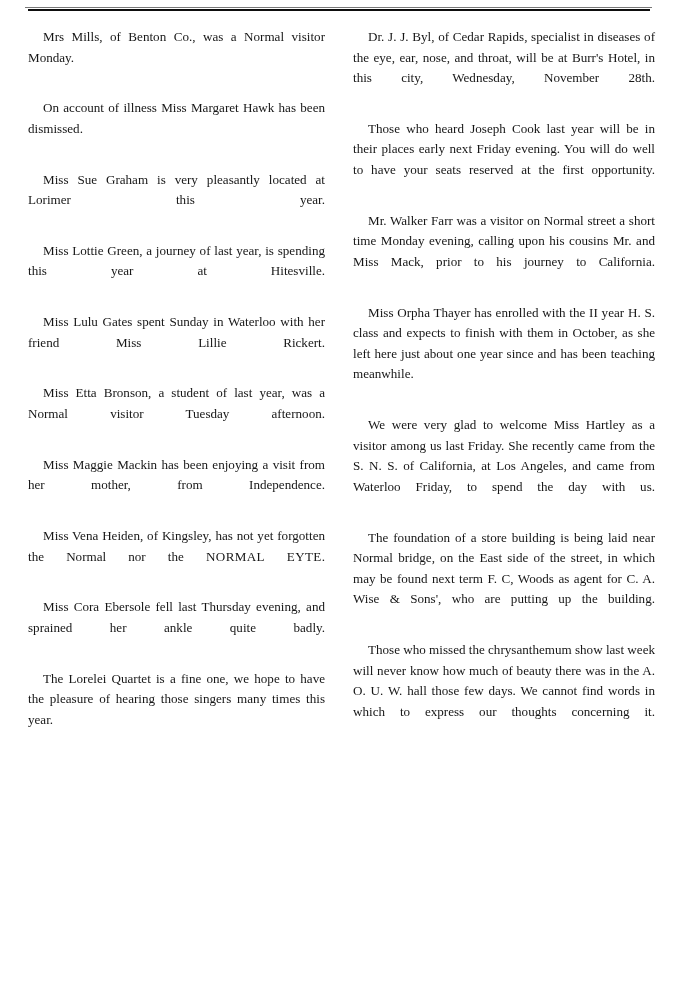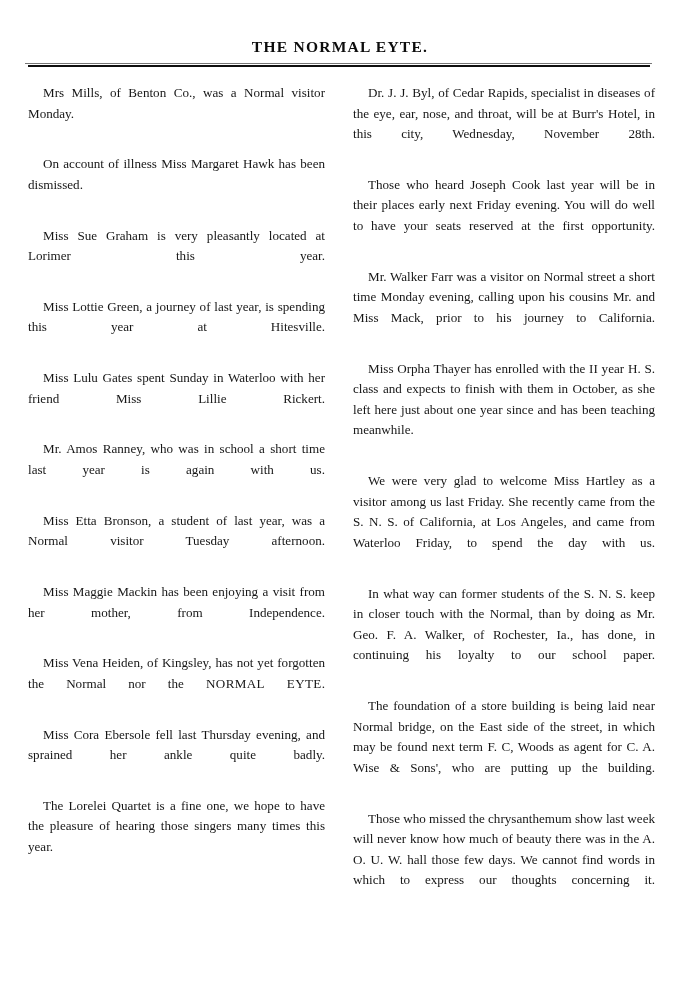--- a/index.html
+++ b/index.html
@@ -107,53 +107,48 @@
   .smallcaps {
     font-variant: small-caps;
     letter-spacing: .35px;
   }
 </style>
 </head>
 <body>
 
 <div class="page">
 
-  <div class="masthead">
-    <div class="masthead-title">THE NORMAL EYTE.</div>
-  </div>
 
   <div class="rule-wrap">
     <div class="rule-thin"></div>
     <div class="rule-thick"></div>
   </div>
 
   <div class="columns">
 
     <div class="col col-left" id="col-left">
         <p class="para">Mrs Mills, of Benton Co., was a Normal visitor Monday.</p>
         <p class="para">On account of illness Miss Margaret Hawk has been dismissed.</p>
         <p class="para">Miss Sue Graham is very pleasantly located at Lorimer this year.</p>
         <p class="para">Miss Lottie Green, a journey of last year, is spending this year at Hitesville.</p>
         <p class="para">Miss Lulu Gates spent Sunday in Waterloo with her friend Miss Lillie Rickert.</p>
-        <p class="para">Mr. Amos Ranney, who was in school a short time last year is again with us.</p>
         <p class="para">Miss Etta Bronson, a student of last year, was a Normal visitor Tuesday afternoon.</p>
         <p class="para">Miss Maggie Mackin has been enjoying a visit from her mother, from Independence.</p>
         <p class="para">Miss Vena Heiden, of Kingsley, has not yet forgotten the Normal nor the <span class="smallcaps">NORMAL EYTE</span>.</p>
         <p class="para">Miss Cora Ebersole fell last Thursday evening, and sprained her ankle quite badly.</p>
         <p class="para">The Lorelei Quartet is a fine one, we hope to have the pleasure of hearing those singers many times this year.</p>
       </div>
 
     <div class="col-gutter"></div>
 
     <div class="col col-right" id="col-right">
         <p class="para">Dr. J. J. Byl, of Cedar Rapids, specialist in diseases of the eye, ear, nose, and throat, will be at Burr's Hotel, in this city, Wednesday, November 28th.</p>
         <p class="para">Those who heard Joseph Cook last year will be in their places early next Friday evening. You will do well to have your seats reserved at the first opportunity.</p>
         <p class="para">Mr. Walker Farr was a visitor on Normal street a short time Monday evening, calling upon his cousins Mr. and Miss Mack, prior to his journey to California.</p>
         <p class="para">Miss Orpha Thayer has enrolled with the II year H. S. class and expects to finish with them in October, as she left here just about one year since and has been teaching meanwhile.</p>
         <p class="para">We were very glad to welcome Miss Hartley as a visitor among us last Friday.   She recently came from the S. N. S. of California, at Los Angeles, and came from Waterloo Friday, to spend the day with us.</p>
-        <p class="para">In what way can former students of the S. N. S. keep in closer touch with the Normal, than by doing as Mr. Geo. F. A. Walker, of Rochester, Ia., has done, in continuing his loyalty to our school paper.</p>
         <p class="para">The foundation of a store building is being laid near Normal bridge, on the East side of the street, in which may be found next term F. C, Woods as agent for C. A. Wise &amp; Sons', who are putting up the building.</p>
         <p class="para">Those who missed the chrysanthemum show last week will never know how much of beauty there was in the A. O. U. W. hall those few days.   We cannot find words in which to express our thoughts concerning it.</p>
       </div>
 
   </div>
 
 </div>
 
 </body></html>

